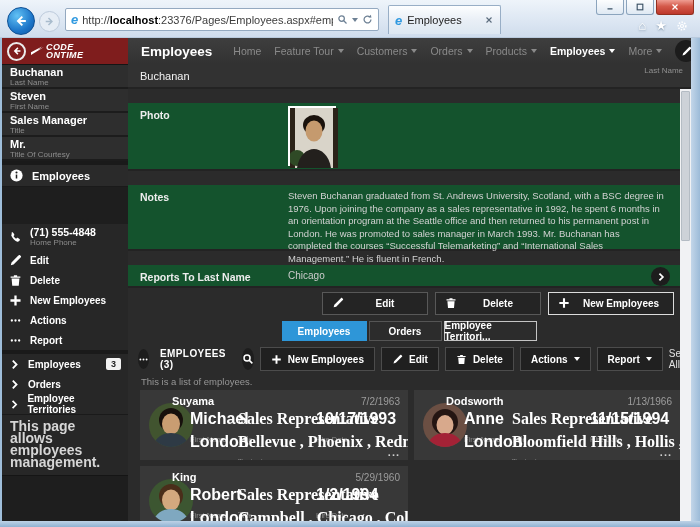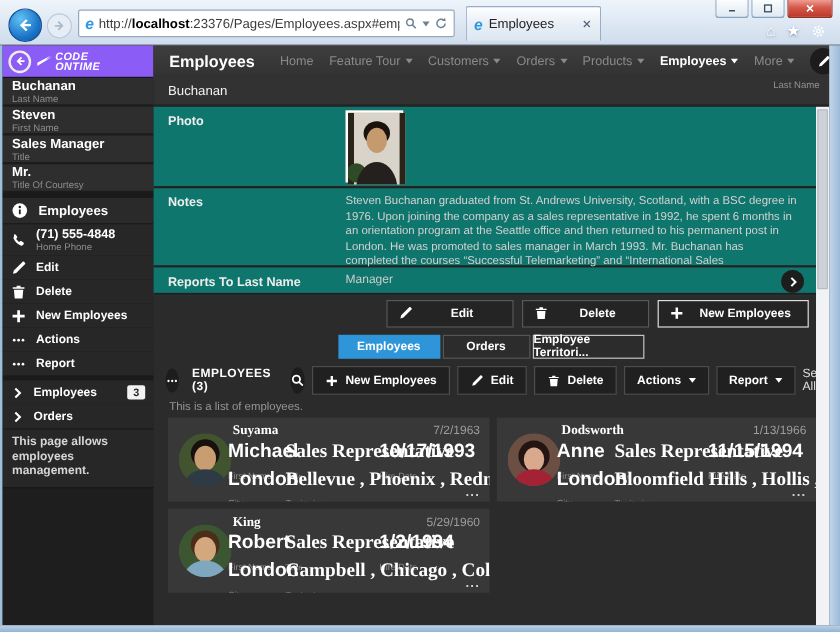--- a/index.html
+++ b/index.html
@@ -35,62 +35,62 @@
 
   
   .frame-l { position:absolute; left:0; top:38px; width:2px; height:483px; background:#9fbeda; }
   .frame-r { position:absolute; left:691px; top:38px; width:9px; height:483px;
              background:linear-gradient(90deg,#c3d6e9,#9cbbd8); }
   .frame-b { position:absolute; left:0; top:521px; width:700px; height:6px;
              background:linear-gradient(#bed2e6,#8fb2d2); }
 
   
   .sidebar { position:absolute; left:2px; top:38px; width:126px; height:483px; background:#1e1e1e; color:#fff; }
-  .side-logo { height:27px; background:#8b5cf6; border-bottom:1px solid #151515; display:flex; align-items:center;
+  .side-logo { height:27px; background:#7f1d1d; border-bottom:1px solid #151515; display:flex; align-items:center;
                padding:0 5px; gap:5px; }
   .back-circle { width:19px; height:19px; border:2px solid #ececec; border-radius:50%; flex:0 0 auto;
                  display:flex; align-items:center; justify-content:center; }
   .logo-wrap { display:flex; align-items:center; gap:2px; }
   .logo-text { font-size:9px; font-weight:bold; font-style:italic; line-height:8px; letter-spacing:.4px; }
   .side-field { height:24px; background:#2e2e2e; border-bottom:2px solid #1c1c1c; padding:1px 8px 0; }
   .side-field .v { font-size:11px; font-weight:bold; line-height:12px; white-space:nowrap; }
   .side-field .l { font-size:8px; color:#8d8d8d; line-height:9px; }
   .side-gap { height:4px; background:#1a1a1a; }
   .side-current { height:22px; background:#2a2a2a; border-bottom:1px solid #1a1a1a; display:flex; align-items:center;
                   gap:8px; padding:0 7px; font-size:11px; font-weight:bold; }
-  .side-phone { height:26px; background:#272727; display:flex; align-items:center; gap:8px; padding:0 7px; }
+  .side-phone { height:26px; background:#272727; display:flex; align-items:center; gap:8px; padding:0 7px;margin-top:37px; }
   .side-phone .v { font-size:10.5px; font-weight:bold; line-height:11px; white-space:nowrap; }
   .side-phone .l { font-size:8px; color:#8d8d8d; line-height:9px; }
   .side-item { height:20px; background:#272727; display:flex; align-items:center; gap:8px; padding:0 7px;
                font-size:10px; font-weight:bold; }
   .side-sep { height:4px; background:#1a1a1a; }
   .badge { margin-left:auto; background:#f2f2f2; color:#1e1e1e; font-size:9px; font-weight:bold;
            padding:1px 5px; border-radius:2px; }
   .side-desc { background:#272727; border-top:1px solid #1a1a1a; border-bottom:1px solid #151515;
-               padding:5px 8px 7px; font-size:10px; line-height:12px; color:#d6d6d6; font-weight:bold; }
+               padding:5px 8px 7px; font-size:14px; line-height:12px; color:#d6d6d6; font-weight:bold; }
   .i { display:block; }
 
   
   .main { position:absolute; left:128px; top:38px; width:563px; height:483px; background:#2b2b2b; }
   .nav { height:26px; background:linear-gradient(#3e3e3e,#323232); display:flex; align-items:center;
          padding-left:13px; gap:13px; }
   .nav-title { font-size:13.5px; font-weight:bold; color:#fff; margin-right:8px; }
   .nav-item { font-size:10.5px; color:#8a8a8a; display:flex; align-items:center; gap:4px; white-space:nowrap; }
   .nav-item.active { color:#fff; font-weight:bold; }
   .caret { width:0; height:0; border-left:3px solid transparent; border-right:3px solid transparent;
            border-top:4px solid currentColor; }
   .nav-circles { margin-left:auto; display:flex; gap:5px; padding-right:11px; }
   .circle-btn { width:22px; height:22px; border-radius:50%; background:#1c1c1c; color:#fff;
                 display:flex; align-items:center; justify-content:center; }
   .crumb { height:25px; background:#323232; border-bottom:2px solid #232323; position:relative;
            display:flex; align-items:center; padding:0 12px; }
   .crumb .cv { font-size:11px; color:#f2f2f2; }
   .crumb .cl { position:absolute; right:8px; top:2px; font-size:8px; color:#909090; }
   .content { margin-right:11px; }
-  .row { background:#0f766e; border-bottom:2px solid #232323; position:relative; }
+  .row { background:#14532d; border-bottom:2px solid #232323; position:relative;margin-top:14px; }
   .row .rl { position:absolute; left:12px; top:6px; font-size:10.5px; font-weight:bold; color:#ededed; }
   .row-photo { height:68px; }
   .photo-frame { position:absolute; left:160px; top:3px; width:48px; height:60px; border:2px solid #fff;
                  background:#9a9287; }
   .row-notes { height:66px; }
   .notes { position:absolute; left:160px; top:5px; right:16px; font-size:9.5px; line-height:12.6px; color:#d2d2d2; }
   .row-line { height:23px; }
   .row-line .rv { position:absolute; left:160px; top:5px; font-size:10px; color:#cccccc; }
   .chev-circle { position:absolute; right:10px; top:2px; width:19px; height:19px; border-radius:50%;
                  background:#1d1d1d; color:#fff; display:flex; align-items:center; justify-content:center; }
@@ -114,21 +114,21 @@
   .tb-title { font-size:10px; font-weight:bold; letter-spacing:.4px; color:#fff; margin-left:5px; }
   .tbtn { height:24px; background:#202020; border:1px solid #4c4c4c; color:#fff; font-size:10px; font-weight:bold;
           display:flex; align-items:center; gap:6px; padding:0 10px; white-space:nowrap; }
   .seeall { margin-left:auto; margin-right:50px; display:flex; align-items:center; gap:7px; font-size:10px; color:#e2e2e2; }
   .sa-circle { width:20px; height:20px; border-radius:50%; background:#1d1d1d; color:#fff;
                display:flex; align-items:center; justify-content:center; }
   .caption { font-size:9.5px; color:#979797; padding:2px 0 3px 13px; }
   .cards { display:grid; grid-template-columns:268px 266px; gap:6px 6px; padding-left:12px; }
   .card { height:70px; background:#383838; position:relative; overflow:hidden; }
   .avatar { position:absolute; left:9px; top:13px; width:44px; height:44px; border-radius:50%; overflow:hidden; }
-  .c-name { position:absolute; left:54px; top:5px; font-size:11px; font-weight:bold; color:#fff;font-family:Liberation Serif, serif; }
+  .c-name { position:absolute; left:32px; top:5px; font-size:11px; font-weight:bold; color:#fff; }
   .c-date { position:absolute; right:8px; top:6px; font-size:10px; color:#9d9d9d; }
   .fg { position:absolute; top:20px; }
   .fg2 { position:absolute; top:43px; }
   .fv { font-size:16px; font-weight:bold; color:#fff; line-height:12px; white-space:nowrap; }
   .fl { font-size:7.5px; color:#8d8d8d; line-height:9px; white-space:nowrap; }
   .c-more { position:absolute; right:8px; bottom:2px; font-size:11px; font-weight:bold; color:#cfcfcf; letter-spacing:1px; }
   .pos-a { left:50px; } .pos-b { left:98px;font-family:Liberation Serif, serif; } .pos-c { left:176px; }
   .clip-w { max-width:178px; overflow:hidden; }
 
   
@@ -303,20 +303,26 @@
           <path fill="none" stroke="#fff" stroke-width="2.6" d="M5.5 2.5L11 8l-5.5 5.5"></path>
         </svg>
       <span>Employees</span>
       <span class="badge">3</span>
     </div>
     <div class="side-item">
       <svg class="i" width="11" height="11" viewBox="0 0 16 16">
           <path fill="none" stroke="#fff" stroke-width="2.6" d="M5.5 2.5L11 8l-5.5 5.5"></path>
         </svg>
       <span>Orders</span>
+    </div>
+    <div class="side-item">
+      <svg class="i" width="11" height="11" viewBox="0 0 16 16">
+          <path fill="none" stroke="#fff" stroke-width="2.6" d="M5.5 2.5L11 8l-5.5 5.5"></path>
+        </svg>
+      <span>Employee Territories</span>
     </div>
 
     <div class="side-desc">This page allows employees management.</div>
   </div>
 
   <div class="main">
 
     <div class="nav">
       <span class="nav-title">Employees</span>
       <span class="nav-item">
@@ -377,21 +383,21 @@
         </div>
       </div>
 
       <div class="row row-notes">
         <span class="rl">Notes</span>
         <div class="notes">Steven Buchanan graduated from St. Andrews University, Scotland, with a BSC degree in 1976. Upon joining the company as a sales representative in 1992, he spent 6 months in an orientation program at the Seattle office and then returned to his permanent post in London. He was promoted to sales manager in March 1993. Mr. Buchanan has completed the courses “Successful Telemarketing” and “International Sales Management.” He is fluent in French.</div>
       </div>
 
       <div class="row row-line">
         <span class="rl">Reports To Last Name</span>
-        <span class="rv">Manager</span>
+        <span class="rv">Chicago</span>
         <span class="chev-circle">
           <svg class="i" width="10" height="10" viewBox="0 0 16 16">
               <path fill="none" stroke="#fff" stroke-width="2.8" d="M5.5 2.5L11 8l-5.5 5.5"></path>
             </svg>
         </span>
       </div>
 
 
       <div class="btnrow">
         <div class="dbtn">

